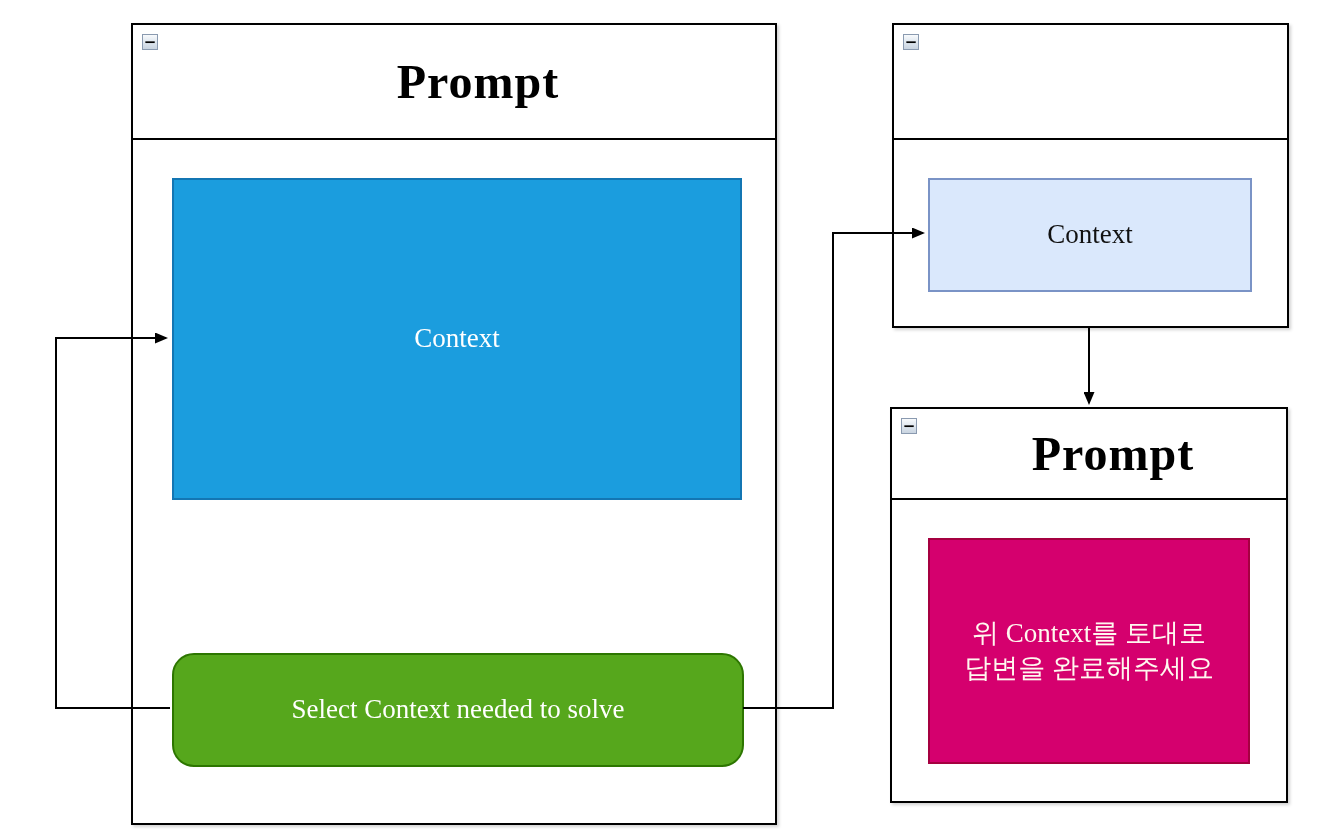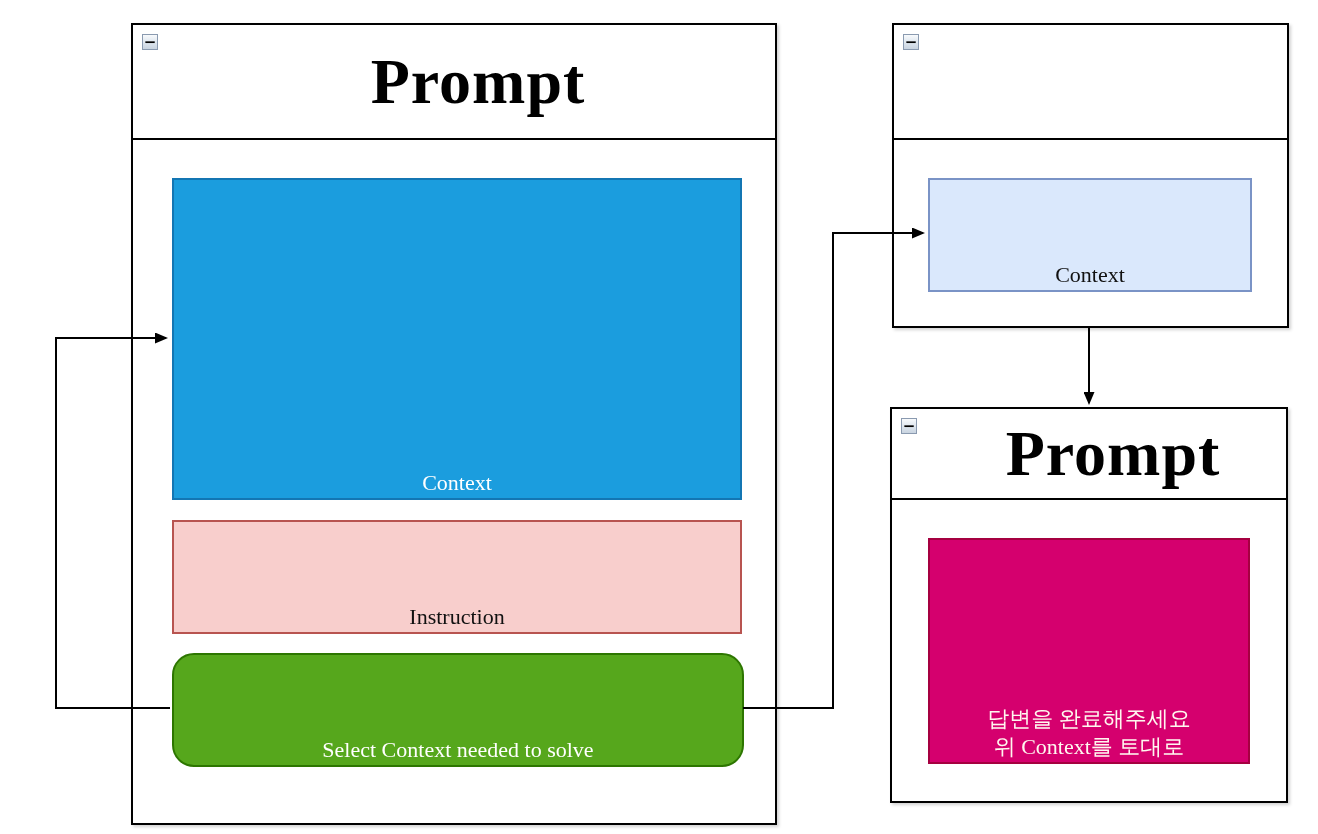--- a/index.html
+++ b/index.html
@@ -2,28 +2,28 @@
 <html style="--window-border: #000000; --connector: #000000; --context-fill: #1b9dde; --context-stroke: #1376b3; --context-text: #ffffff; --instruction-fill: #f8cecc; --instruction-stroke: #b85450; --instruction-text: #111111; --select-fill: #56a71c; --select-stroke: #2d7600; --select-text: #ffffff; --llmcontext-fill: #dae8fc; --llmcontext-stroke: #7a93c6; --llmcontext-text: #111111; --answer-fill: #d5006e; --answer-stroke: #a50040; --answer-text: #fff7ef;"><head>
 <meta charset="utf-8">
 <style>
   html,body{margin:0;padding:0;background:#ffffff;}
   #canvas{position:relative;width:1318px;height:834px;background:#ffffff;overflow:hidden;
           font-family:"Liberation Serif","DejaVu Serif",serif;}
   .window{position:absolute;background:#ffffff;border:2px solid var(--window-border,#000);
           box-sizing:border-box;box-shadow:2px 2px 3px rgba(0,0,0,0.18);}
   .titlebar{position:relative;width:100%;display:flex;align-items:center;justify-content:center;
             border-bottom:2px solid var(--window-border,#000);box-sizing:border-box;}
-  .title{font-weight:bold;font-size:64px;color:#000;letter-spacing:1px;margin-left:48px;}
+  .title{font-weight:bold;font-size:48px;color:#000;letter-spacing:1px;margin-left:48px;}
   .minimize-btn{position:absolute;left:9px;top:9px;width:16px;height:16px;
             background:linear-gradient(180deg,#f8fafc 0%,#dde5ee 55%,#c9d4e0 100%);
             border:1px solid #8a9ab0;box-sizing:border-box;display:flex;align-items:center;justify-content:center;
             font-size:15px;font-weight:bold;color:#000;line-height:10px;cursor:pointer;
             font-family:"DejaVu Sans","Liberation Sans",sans-serif;}
-  .block{position:absolute;display:flex;flex-direction:column;align-items:center;justify-content:flex-end;
-         box-sizing:border-box;font-size:22px;text-align:center;line-height:1.3;}
+  .block{position:absolute;display:flex;flex-direction:column;align-items:center;justify-content:center;
+         box-sizing:border-box;font-size:27px;text-align:center;line-height:1.3;}
   .blk-context{background:var(--context-fill,#1b9dde);border:2px solid var(--context-stroke,#1376b3);
                color:var(--context-text,#fff);}
   .blk-instruction{background:var(--instruction-fill,#f8cecc);border:2px solid var(--instruction-stroke,#b85450);
                color:var(--instruction-text,#111);}
   .blk-select{background:var(--select-fill,#56a71c);border:2px solid var(--select-stroke,#2d7600);
                color:var(--select-text,#fff);}
   .blk-llmcontext{background:var(--llmcontext-fill,#dae8fc);border:2px solid var(--llmcontext-stroke,#7a93c6);
                color:var(--llmcontext-text,#111);}
   .blk-answer{background:var(--answer-fill,#d5006e);border:2px solid var(--answer-stroke,#a50040);
                color:var(--answer-text,#fff7ef);}
@@ -36,45 +36,42 @@
 <div id="canvas">
 
   <div class="window" style="left:131px;top:23px;width:646px;height:802px;">
     <div class="titlebar" style="height:115px;">
       <div class="minimize-btn">−</div>
       <div class="title">Prompt</div>
     </div>
     <div class="block blk-context" style="left:39px;top:153px;width:570px;height:322px;">
       <span>Context</span>
     </div>
-    <div class="block blk-instruction" style="left:39px;top:495px;width:570px;height:114px;">
-      <span>Instruction</span>
-    </div>
     <div class="block blk-select" style="left:39px;top:628px;width:572px;height:114px;border-radius:22px;">
       <span>Select Context needed to solve</span>
     </div>
   </div>
 
   <div class="window" style="left:892px;top:23px;width:397px;height:305px;">
     <div class="titlebar" style="height:115px;">
       <div class="minimize-btn">−</div>
     </div>
     <div class="block blk-llmcontext" style="left:34px;top:153px;width:324px;height:114px;">
       <span>Context</span>
     </div>
   </div>
 
   <div class="window" style="left:890px;top:407px;width:398px;height:396px;">
     <div class="titlebar" style="height:91px;">
       <div class="minimize-btn">−</div>
       <div class="title">Prompt</div>
     </div>
     <div class="block blk-answer" style="left:36px;top:129px;width:322px;height:226px;">
+      <span>위 Context를 토대로</span>
       <span>답변을 완료해주세요</span>
-      <span>위 Context를 토대로</span>
     </div>
   </div>
 
   <svg id="connectors" viewBox="0 0 1318 834" xmlns="http://www.w3.org/2000/svg">
     <defs>
       <marker id="arrow" markerWidth="13" markerHeight="11" refX="11" refY="5.5" orient="auto" markerUnits="userSpaceOnUse">
         <path d="M0,0 L13,5.5 L0,11 Z" fill="#000"></path>
       </marker>
     </defs>
     <polyline points="170,708 56,708 56,338 166,338" fill="none" stroke="#000" stroke-width="2" marker-end="url(#arrow)"></polyline>

